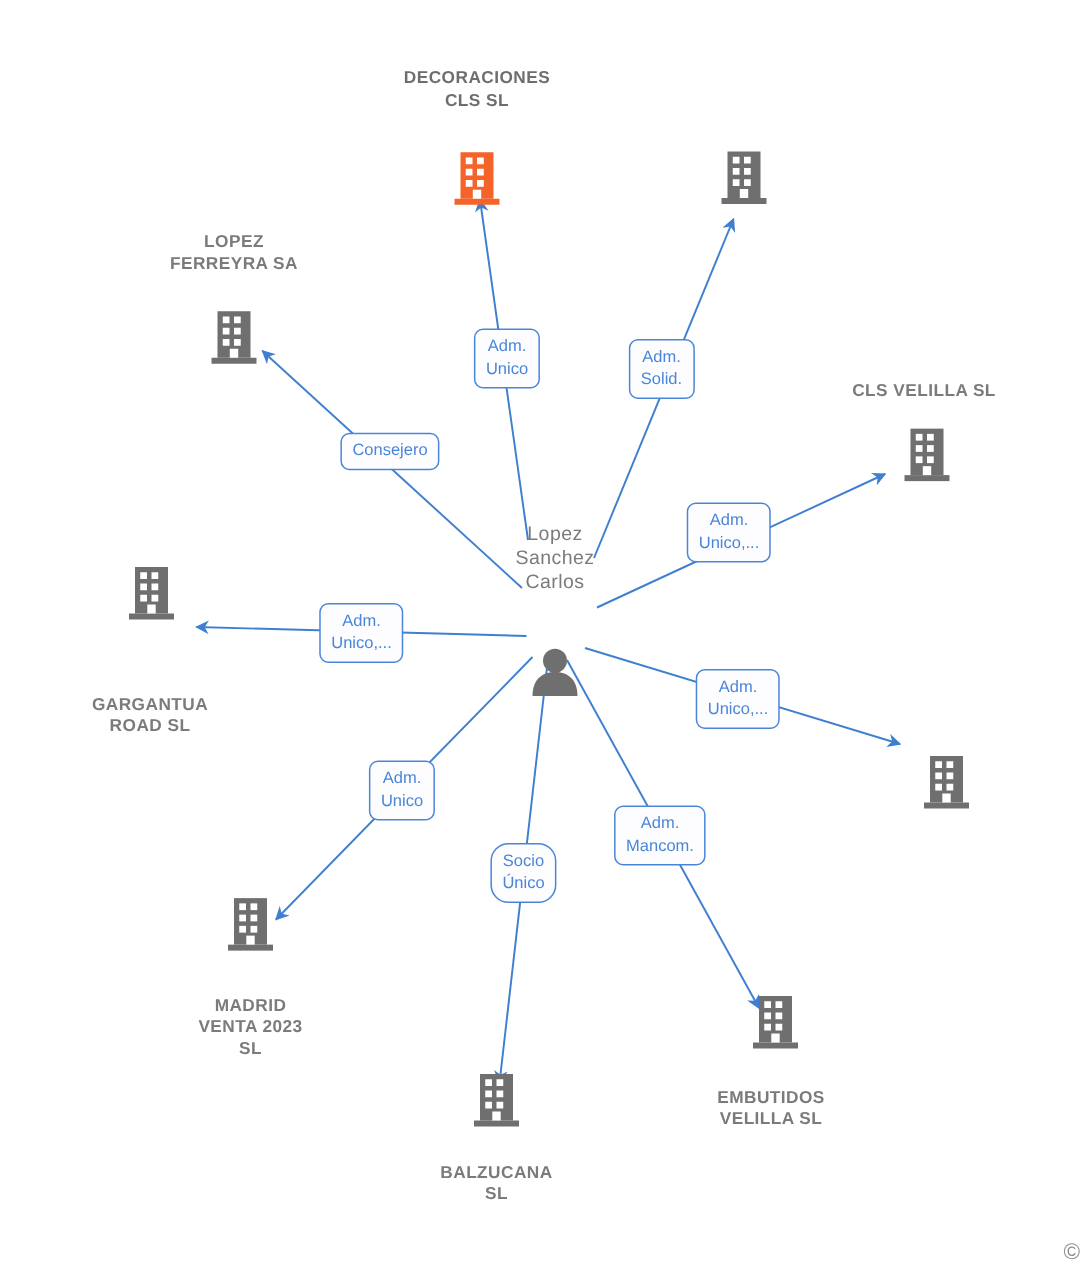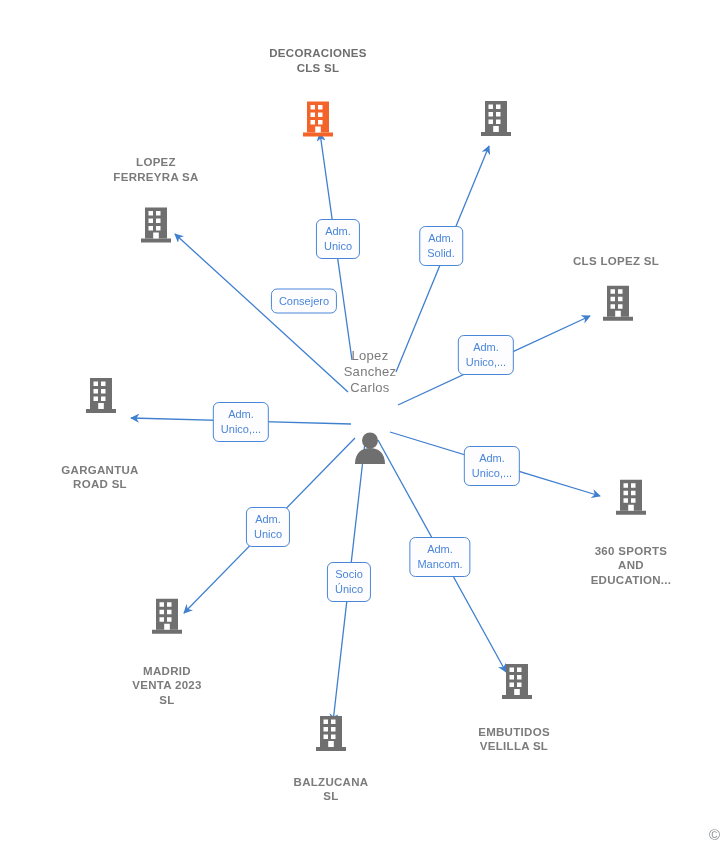--- a/index.html
+++ b/index.html
@@ -97,21 +97,21 @@
           <rect x="6" y="2" width="22" height="31" fill="#6f6f6f"></rect>
           <rect x="2" y="33" width="30" height="4" fill="#6f6f6f"></rect>
           <rect x="9.5" y="5.5" width="4.5" height="4.5" fill="#fff"></rect>
           <rect x="17" y="5.5" width="4.5" height="4.5" fill="#fff"></rect>
           <rect x="9.5" y="13" width="4.5" height="4.5" fill="#fff"></rect>
           <rect x="17" y="13" width="4.5" height="4.5" fill="#fff"></rect>
           <rect x="9.5" y="20.5" width="4.5" height="4.5" fill="#fff"></rect>
           <rect x="17" y="20.5" width="4.5" height="4.5" fill="#fff"></rect>
           <rect x="14.2" y="27" width="5.6" height="6" fill="#fff"></rect>
         </svg></div>
-      <div class="cap" style="position: relative; left: -1.99219px; top: -11px;">CLS LOPEZ  SL</div>
+      <div class="cap" style="position: relative; left: -1.99219px; top: -11px;">CLS VELILLA  SL</div>
     </div>
     <div class="node cap-below" style="left: 101px; top: 425px; gap: 26px;">
       <div class="ico"><svg width="34" height="38" viewBox="0 0 34 38">
           <rect x="6" y="2" width="22" height="31" fill="#6f6f6f"></rect>
           <rect x="2" y="33" width="30" height="4" fill="#6f6f6f"></rect>
           <rect x="9.5" y="5.5" width="4.5" height="4.5" fill="#fff"></rect>
           <rect x="17" y="5.5" width="4.5" height="4.5" fill="#fff"></rect>
           <rect x="9.5" y="13" width="4.5" height="4.5" fill="#fff"></rect>
           <rect x="17" y="13" width="4.5" height="4.5" fill="#fff"></rect>
           <rect x="9.5" y="20.5" width="4.5" height="4.5" fill="#fff"></rect>
@@ -126,23 +126,20 @@
           <rect x="6" y="2" width="22" height="31" fill="#6f6f6f"></rect>
           <rect x="2" y="33" width="30" height="4" fill="#6f6f6f"></rect>
           <rect x="9.5" y="5.5" width="4.5" height="4.5" fill="#fff"></rect>
           <rect x="17" y="5.5" width="4.5" height="4.5" fill="#fff"></rect>
           <rect x="9.5" y="13" width="4.5" height="4.5" fill="#fff"></rect>
           <rect x="17" y="13" width="4.5" height="4.5" fill="#fff"></rect>
           <rect x="9.5" y="20.5" width="4.5" height="4.5" fill="#fff"></rect>
           <rect x="17" y="20.5" width="4.5" height="4.5" fill="#fff"></rect>
           <rect x="14.2" y="27" width="5.6" height="6" fill="#fff"></rect>
         </svg></div>
-      <div class="cap" style="position: relative; left: 0.0078125px; top: 22.5px;">360 SPORTS
-AND
-EDUCATION...</div>
     </div>
     <div class="node cap-below" style="left: 167px; top: 640px;">
       <div class="ico"><svg width="34" height="38" viewBox="0 0 34 38">
           <rect x="6" y="2" width="22" height="31" fill="#6f6f6f"></rect>
           <rect x="2" y="33" width="30" height="4" fill="#6f6f6f"></rect>
           <rect x="9.5" y="5.5" width="4.5" height="4.5" fill="#fff"></rect>
           <rect x="17" y="5.5" width="4.5" height="4.5" fill="#fff"></rect>
           <rect x="9.5" y="13" width="4.5" height="4.5" fill="#fff"></rect>
           <rect x="17" y="13" width="4.5" height="4.5" fill="#fff"></rect>
           <rect x="9.5" y="20.5" width="4.5" height="4.5" fill="#fff"></rect>
@@ -191,30 +188,30 @@
       <div class="cap" style="position: relative; left: 0.0078125px; top: -31px;">Lopez
 Sanchez
 Carlos</div>
     </div>
   </div>
 <div id="labels-layer">
     <div class="edge-label" style="left: 338px; top: 239px;">Adm.
 Unico</div>
     <div class="edge-label" style="left: 441px; top: 246px;">Adm.
 Solid.</div>
-    <div class="edge-label" style="left: 260px; top: 301px; margin-left: 44px;">Consejero</div>
+    <div class="edge-label" style="left: 260px; top: 301px;">Consejero</div>
     <div class="edge-label" style="left: 486px; top: 355px;">Adm.
 Unico,...</div>
     <div class="edge-label" style="left: 241px; top: 422px;">Adm.
 Unico,...</div>
     <div class="edge-label" style="left: 492px; top: 466px;">Adm.
 Unico,...</div>
     <div class="edge-label" style="left: 268px; top: 527px;">Adm.
 Unico</div>
-    <div class="edge-label" style="left: 349px; top: 582px;">Socio
+    <div class="edge-label" style="left: 349px; top: 582px; border-radius: 12px;">Socio
 Único</div>
     <div class="edge-label" style="left: 440px; top: 557px;">Adm.
 Mancom.</div>
   </div>
 
 <div class="watermark">
   <span class="copy">©</span>
 </div>
 
 </body></html>

